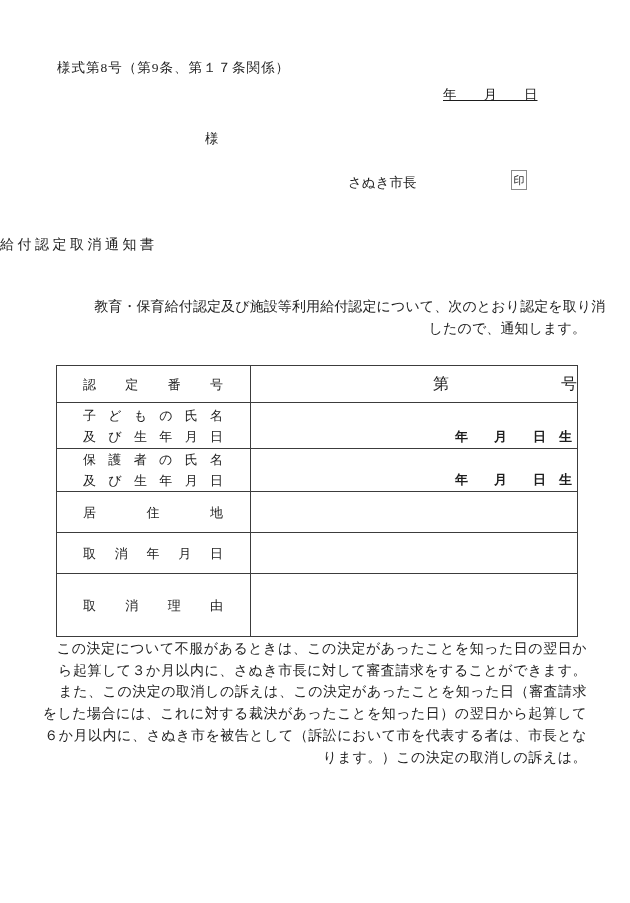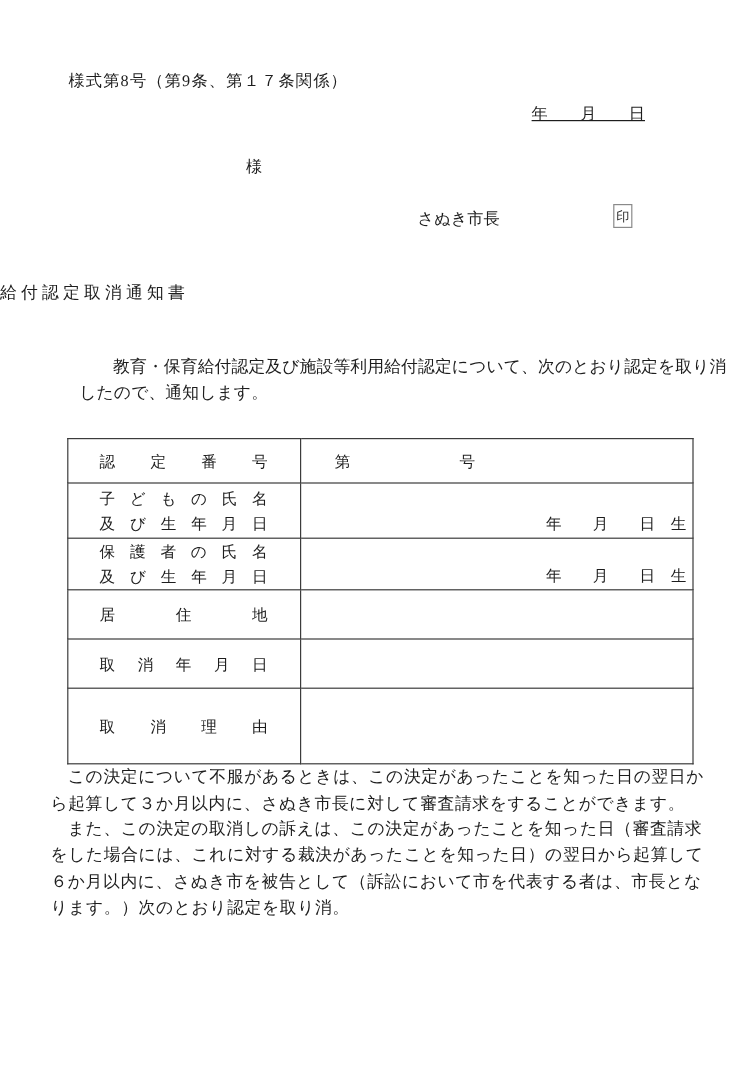--- a/index.html
+++ b/index.html
@@ -1,21 +1,21 @@
 <!DOCTYPE html>
 <html><head>
 <meta charset="utf-8">
 <style>
   html,body{margin:0;padding:0;background:#ffffff;}
   .page{
     position:relative;width:630px;height:903px;background:#ffffff;
     font-family:"Liberation Serif","DejaVu Serif",serif;color:#1d1d1d;
     overflow:hidden;
   }
-  .abs{position:absolute;}
+  .abs{position:absolute;text-align:right;}
   .form-number{left:57px;top:61px;font-size:13.5px;letter-spacing:1px;line-height:1;white-space:nowrap;}
   .date-line{left:443px;top:88px;font-size:13.5px;line-height:1;white-space:nowrap;text-decoration:underline;}
   .addressee{left:205px;top:132px;font-size:13.5px;line-height:1;}
   .issuer{left:348px;top:176px;font-size:13.5px;line-height:1;white-space:nowrap;}
   .seal-box{
     left:511px;top:170px;width:16px;height:20px;border:1px solid #8a8a8a;
     display:flex;align-items:center;justify-content:center;
     font-size:11px;color:#2a2a2a;box-sizing:border-box;
   }
   .doc-title{left:0;top:238px;width:630px;text-align:left;font-size:14px;letter-spacing:3.5px;line-height:1;white-space:nowrap;}
@@ -26,22 +26,22 @@
     border-collapse:collapse;table-layout:fixed;
   }
   .form-table td{border:1px solid #3c3c3c;padding:0;vertical-align:middle;box-sizing:border-box;}
   .lcol{width:194px;}
   .vcol{width:327px;}
   tr.r1{height:37px;} tr.r2{height:46px;} tr.r3{height:42px;}
   tr.r4{height:41px;} tr.r5{height:41px;} tr.r6{height:63px;}
   .jlabel{margin-left:26px;width:140px;font-size:13px;line-height:21px;color:#1d1d1d;}
   .js-justify{display:flex;justify-content:space-between;}
   .vcell{position:relative;}
-  .vmain{padding-left:28px;font-size:13px;line-height:1;white-space:nowrap;}
-  .vdate{position:absolute;right:5px;bottom:5px;font-size:13px;line-height:1;white-space:nowrap;}
+  .vmain{padding-left:28px;font-size:16px;line-height:1;white-space:nowrap;}
+  .vdate{position:absolute;right:5px;bottom:5px;font-size:13px;line-height:1;white-space:nowrap;font-weight:bold;}
   .notice{left:42px;top:639px;width:545px;font-size:14px;letter-spacing:0.5px;line-height:21.7px;}
   .nline{white-space:nowrap;font-family:Liberation Mono, monospace;}
   .nheading{text-indent:9px;white-space:nowrap;}
 </style>
 </head>
 <body>
 
 <div class="page">
 
   <div class="abs form-number">様式第8号（第9条、第１７条関係）</div>
@@ -159,16 +159,16 @@
     </tr>
   </tbody>
     </table>
 
   <div class="abs notice">
     <div class="nline">　この決定について不服があるときは、この決定があったことを知った日の翌日か</div>
     <div class="nline">ら起算して３か月以内に、さぬき市長に対して審査請求をすることができます。</div>
     <div class="nline">　また、この決定の取消しの訴えは、この決定があったことを知った日（審査請求</div>
     <div class="nline">をした場合には、これに対する裁決があったことを知った日）の翌日から起算して</div>
     <div class="nline">６か月以内に、さぬき市を被告として（訴訟において市を代表する者は、市長とな</div>
-    <div class="nline">ります。）次のとおり認定を取り消。</div>
+    <div class="nline">ります。）この決定の取消しの訴えは。</div>
   </div>
 
 </div>
 
 </body></html>

